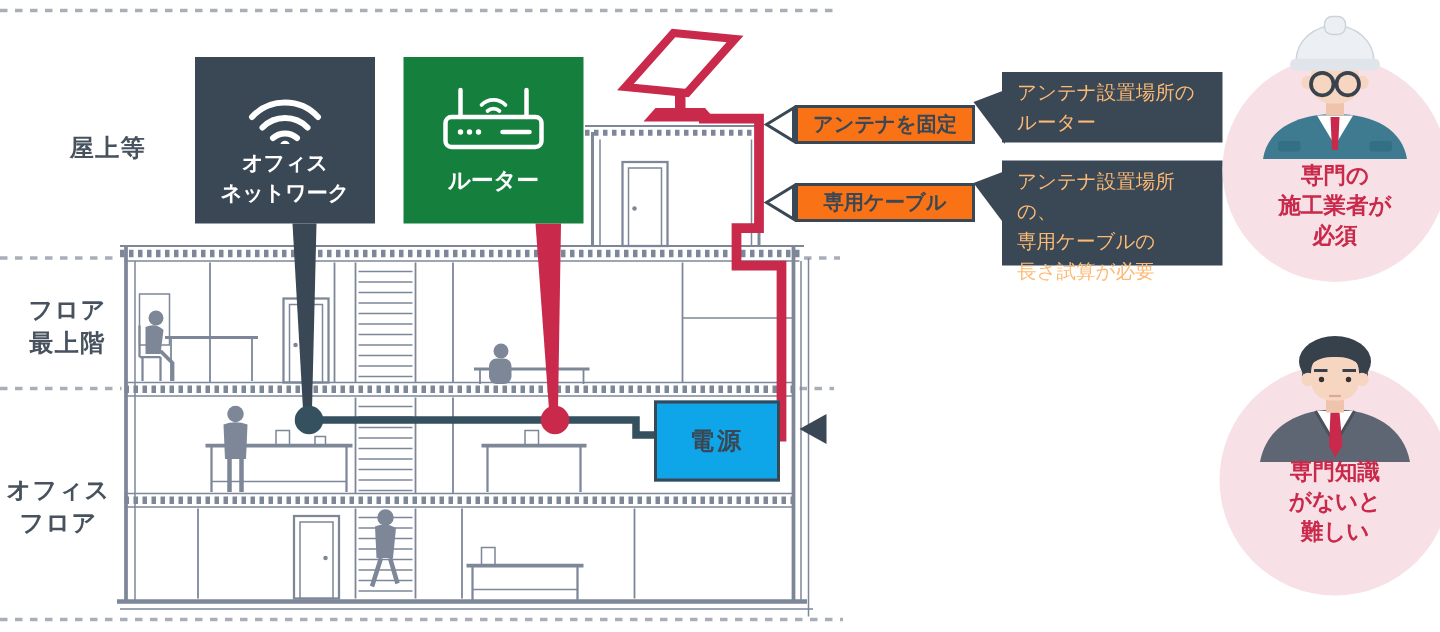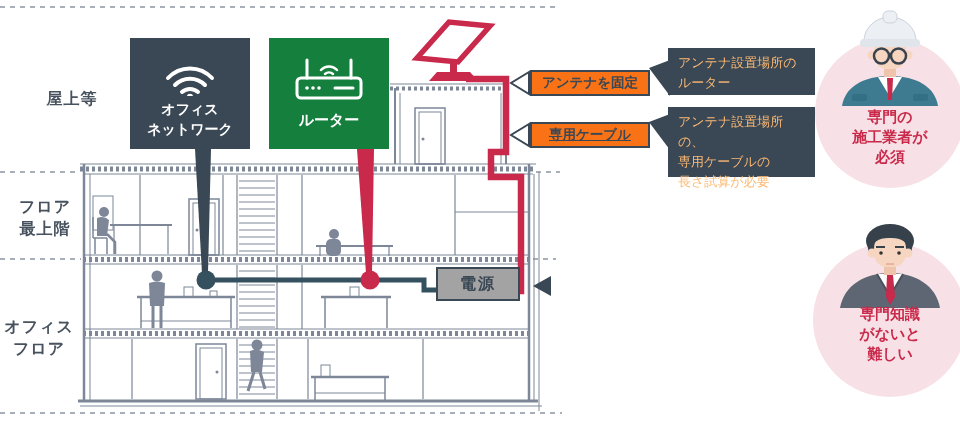--- a/index.html
+++ b/index.html
@@ -8,22 +8,22 @@
   .stage svg.art{position:absolute;left:0;top:0;}
   .abs{position:absolute;box-sizing:border-box;}
   .flabel{color:#47525E;font-size:16px;font-weight:700;text-align:center;line-height:1.35;letter-spacing:1px;}
   .compbox{display:flex;flex-direction:column;align-items:center;justify-content:flex-start;
            color:#fff;text-align:center;}
   .netbox{left:130px;top:38px;width:120px;height:111px;background:#3A4754;}
   .routerbox{left:269px;top:38px;width:120px;height:111px;background:#15803d;}
   .compbox .boxlabel{font-size:14px;font-weight:700;line-height:1.4;}
   .callout{left:530px;width:120px;height:26px;background:#f97316;border:2px solid #3A4754;
            color:#3A4754;font-size:13.5px;font-weight:700;display:flex;align-items:center;justify-content:center;}
-  .callout1{top:70px;} .callout2{top:122px;text-decoration:underline;}
-  .powerbox{left:436px;top:267px;width:84px;height:34px;background:#a3a3a3;border:2.5px solid #3A4754;
+  .callout1{top:70px;} .callout2{top:122px;}
+  .powerbox{left:436px;top:267px;width:84px;height:54px;background:#0ea5e9;border:2.5px solid #3A4754;
             color:#3A4754;font-size:16px;font-weight:600;display:flex;align-items:center;justify-content:center;letter-spacing:2px;}
   .note{background:#3A4754;color:#fdba74;font-size:13px;font-weight:500;line-height:1.55;padding:5px 10px;}
   .note1{left:668px;top:48px;width:147px;height:47px;}
   .note2{left:668px;top:107px;width:147px;height:70px;}
   .note3{left:550px;top:258px;width:257px;height:52px;}
   .persona{border-radius:50%;background:#F8E1E6;}
   .persona1{left:815px;top:38px;width:150px;height:150px;}
   .persona2{left:813px;top:243px;width:154px;height:154px;}
   .persona .avatar{position:absolute;left:0;overflow:visible;}
   .persona1 .avatar{top:-35px;}

